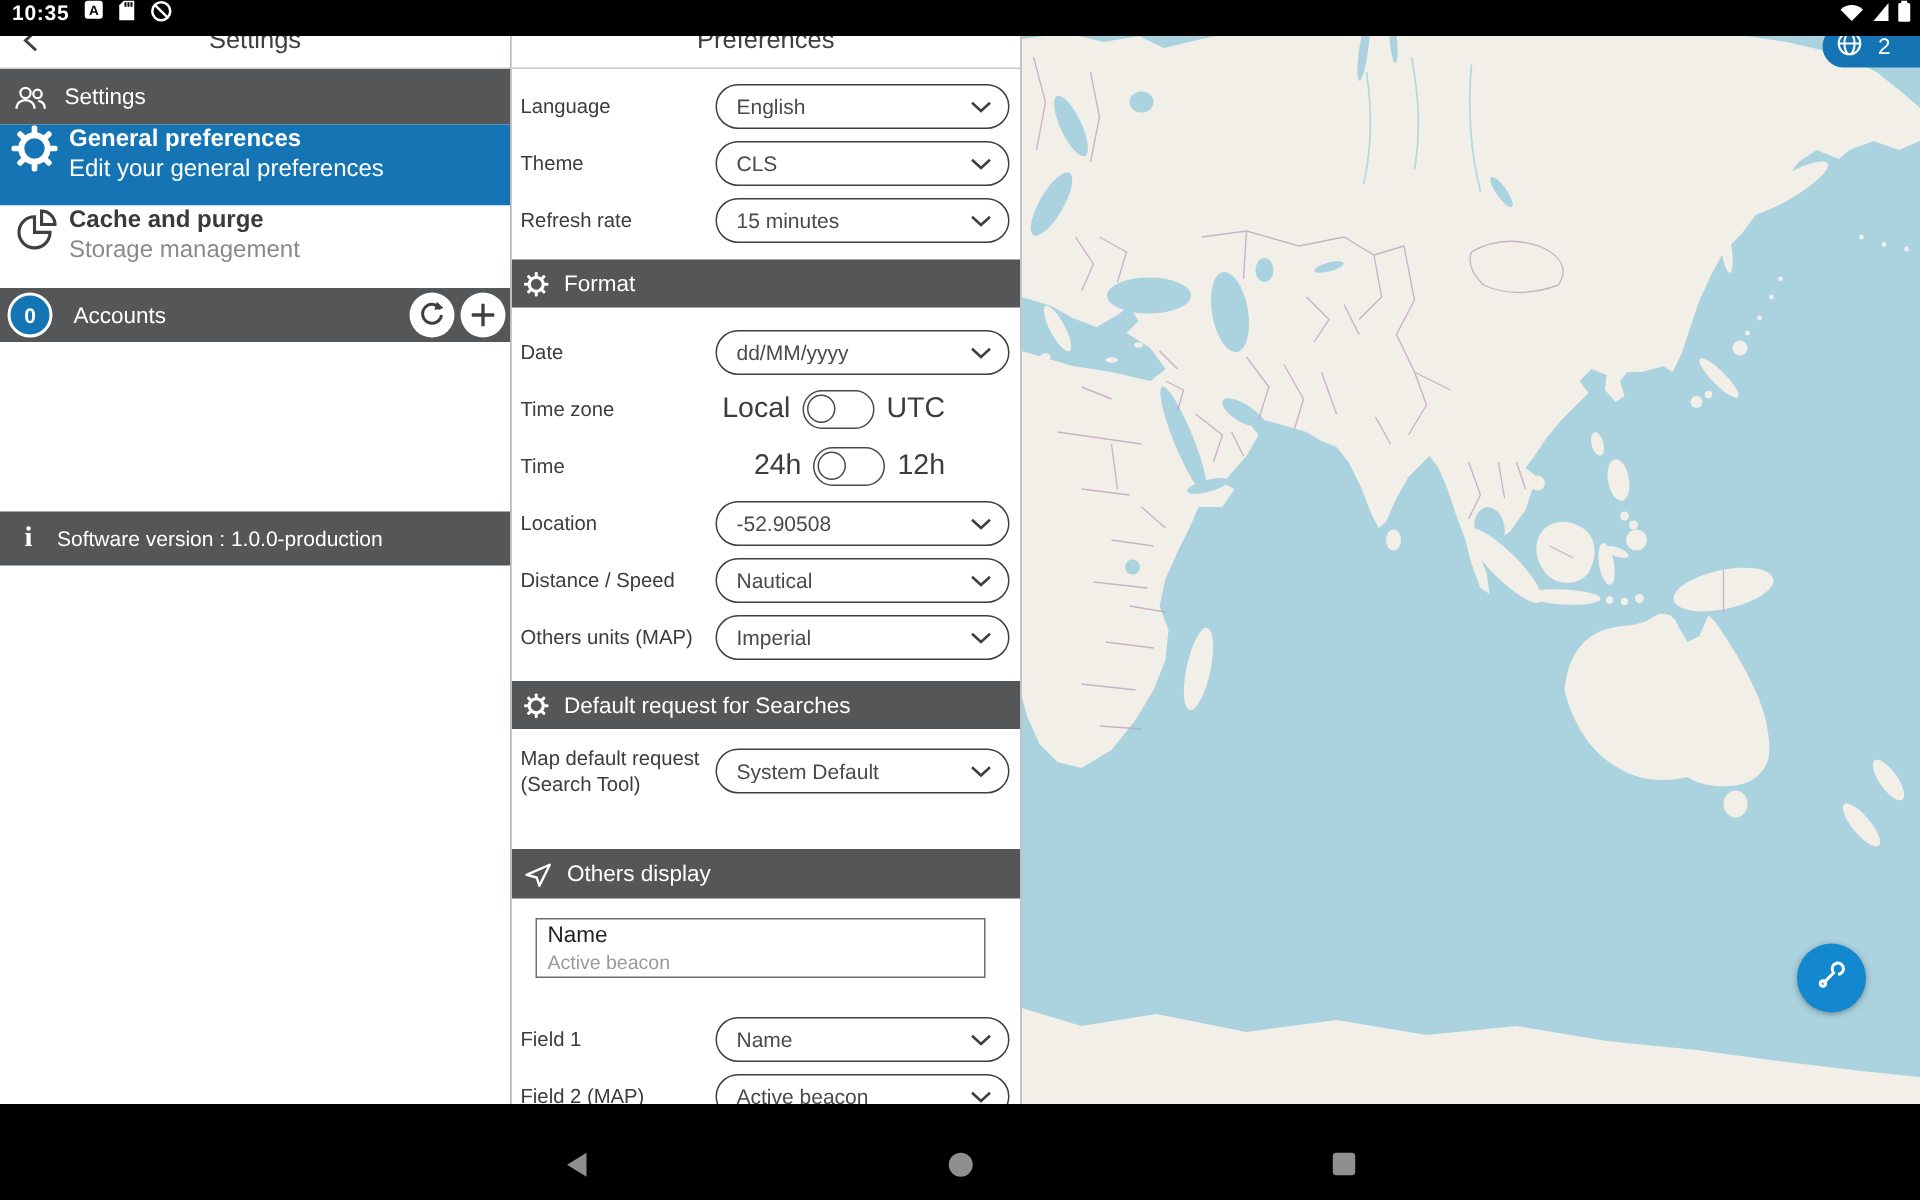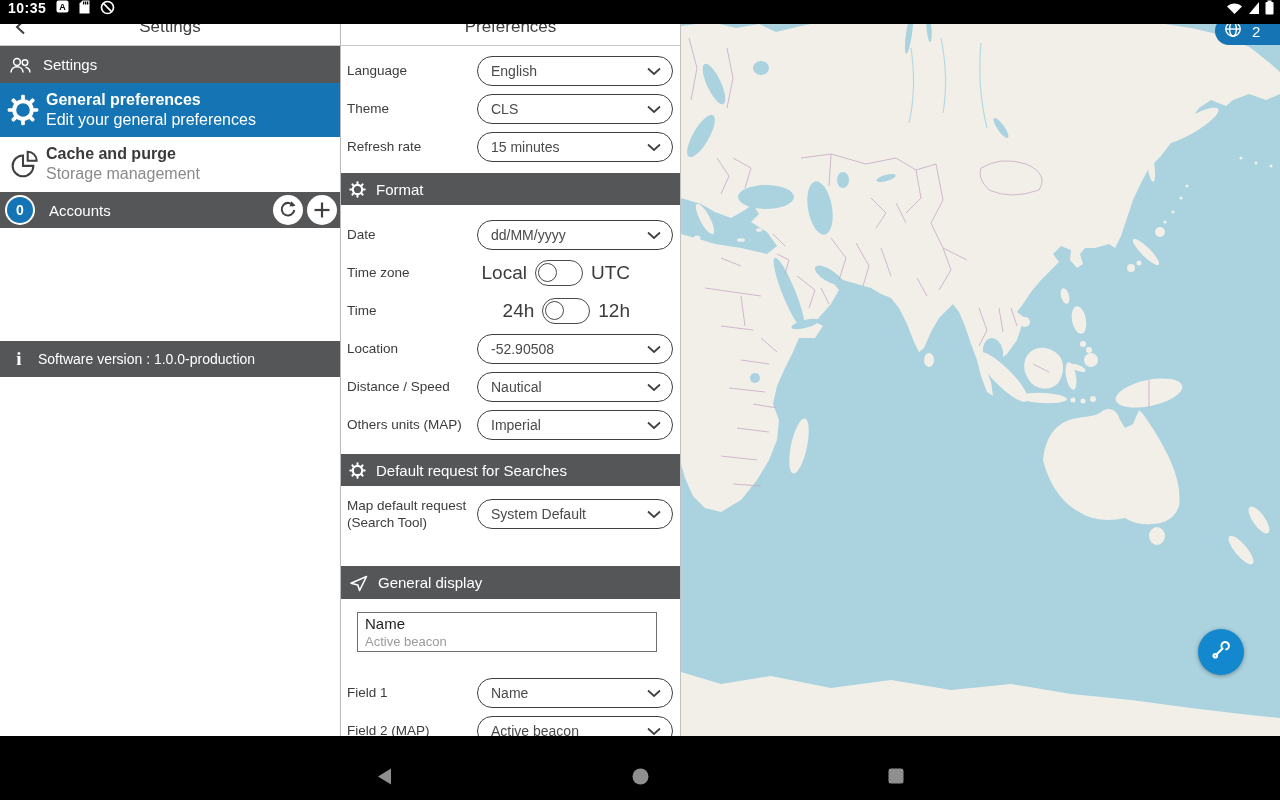--- a/index.html
+++ b/index.html
@@ -11,21 +11,21 @@
   .sb-right{margin-left:auto;display:flex;align-items:center;margin-right:6px;gap:4px;}
   .app{position:absolute;top:8px;left:0;width:1280px;height:728px;display:flex;background:#c2410c;}
   
   .left-panel{width:341px;height:728px;background:#fff;border-right:1px solid #b9b9b9;box-sizing:border-box;position:relative;flex:none;overflow:hidden;}
   .panel-header{height:37px;border-bottom:1px solid #c9c9c9;display:flex;align-items:center;justify-content:center;position:relative;background:#fff;}
   .panel-title{font-size:17px;color:#3f3f3f;}
   .back-btn{position:absolute;left:10px;top:8px;width:22px;height:22px;display:flex;align-items:center;justify-content:center;}
   .bar{background:#555658;color:#fff;display:flex;align-items:center;}
   .section-bar{height:37px;font-size:15px;}
   .section-bar .bar-icon{margin:0 12px 0 9px;display:flex;}
-  .nav-item{height:54px;display:flex;align-items:center;background:#fff;}
+  .nav-item{height:54px;display:flex;background:#fff;}
   .nav-item .item-icon{width:46px;display:flex;justify-content:center;flex:none;}
   .nav-item .tt{font-size:16px;font-weight:700;color:#3a3a3a;line-height:1.25;}
   .nav-item .st{font-size:16px;color:#8a8a8a;line-height:1.25;}
   .nav-item.selected{background:#1474b4;}
   .nav-item.selected .tt,.nav-item.selected .st{color:#fff;}
   .accounts-bar{height:36px;margin-top:1px;background:#555658;display:flex;align-items:center;position:relative;}
   .acc-badge{width:26px;height:26px;border-radius:50%;background:#1474b4;border:2px solid #fff;color:#fff;
     font-size:14px;font-weight:700;display:flex;align-items:center;justify-content:center;margin-left:5px;flex:none;}
   .acc-label{color:#fff;font-size:15px;margin-left:14px;}
   .round-btn{width:30px;height:30px;border-radius:50%;background:#fff;display:flex;align-items:center;justify-content:center;position:absolute;top:3px;}
@@ -361,21 +361,21 @@
             </span>
         </span>
       </div>
 
       <div class="mid-bar bar-mobile">
         <span class="bar-icon">
           <svg width="19" height="18" viewBox="0 0 19 18">
               <path d="M17.5 2.5 L2 9.2 L8.8 11 L10.6 16.5 Z" fill="none" stroke="#fff" stroke-width="1.6" stroke-linejoin="round"></path>
             </svg>
         </span>
-        <span>General display</span>
+        <span>Others display</span>
       </div>
 
       <div class="preview-box">
         <div class="pv1">Name</div>
         <div class="pv2">Active beacon</div>
       </div>
 
       <div class="pref-row row-field1">
         <span class="pref-label">Field 1</span>
         <span class="pill">

